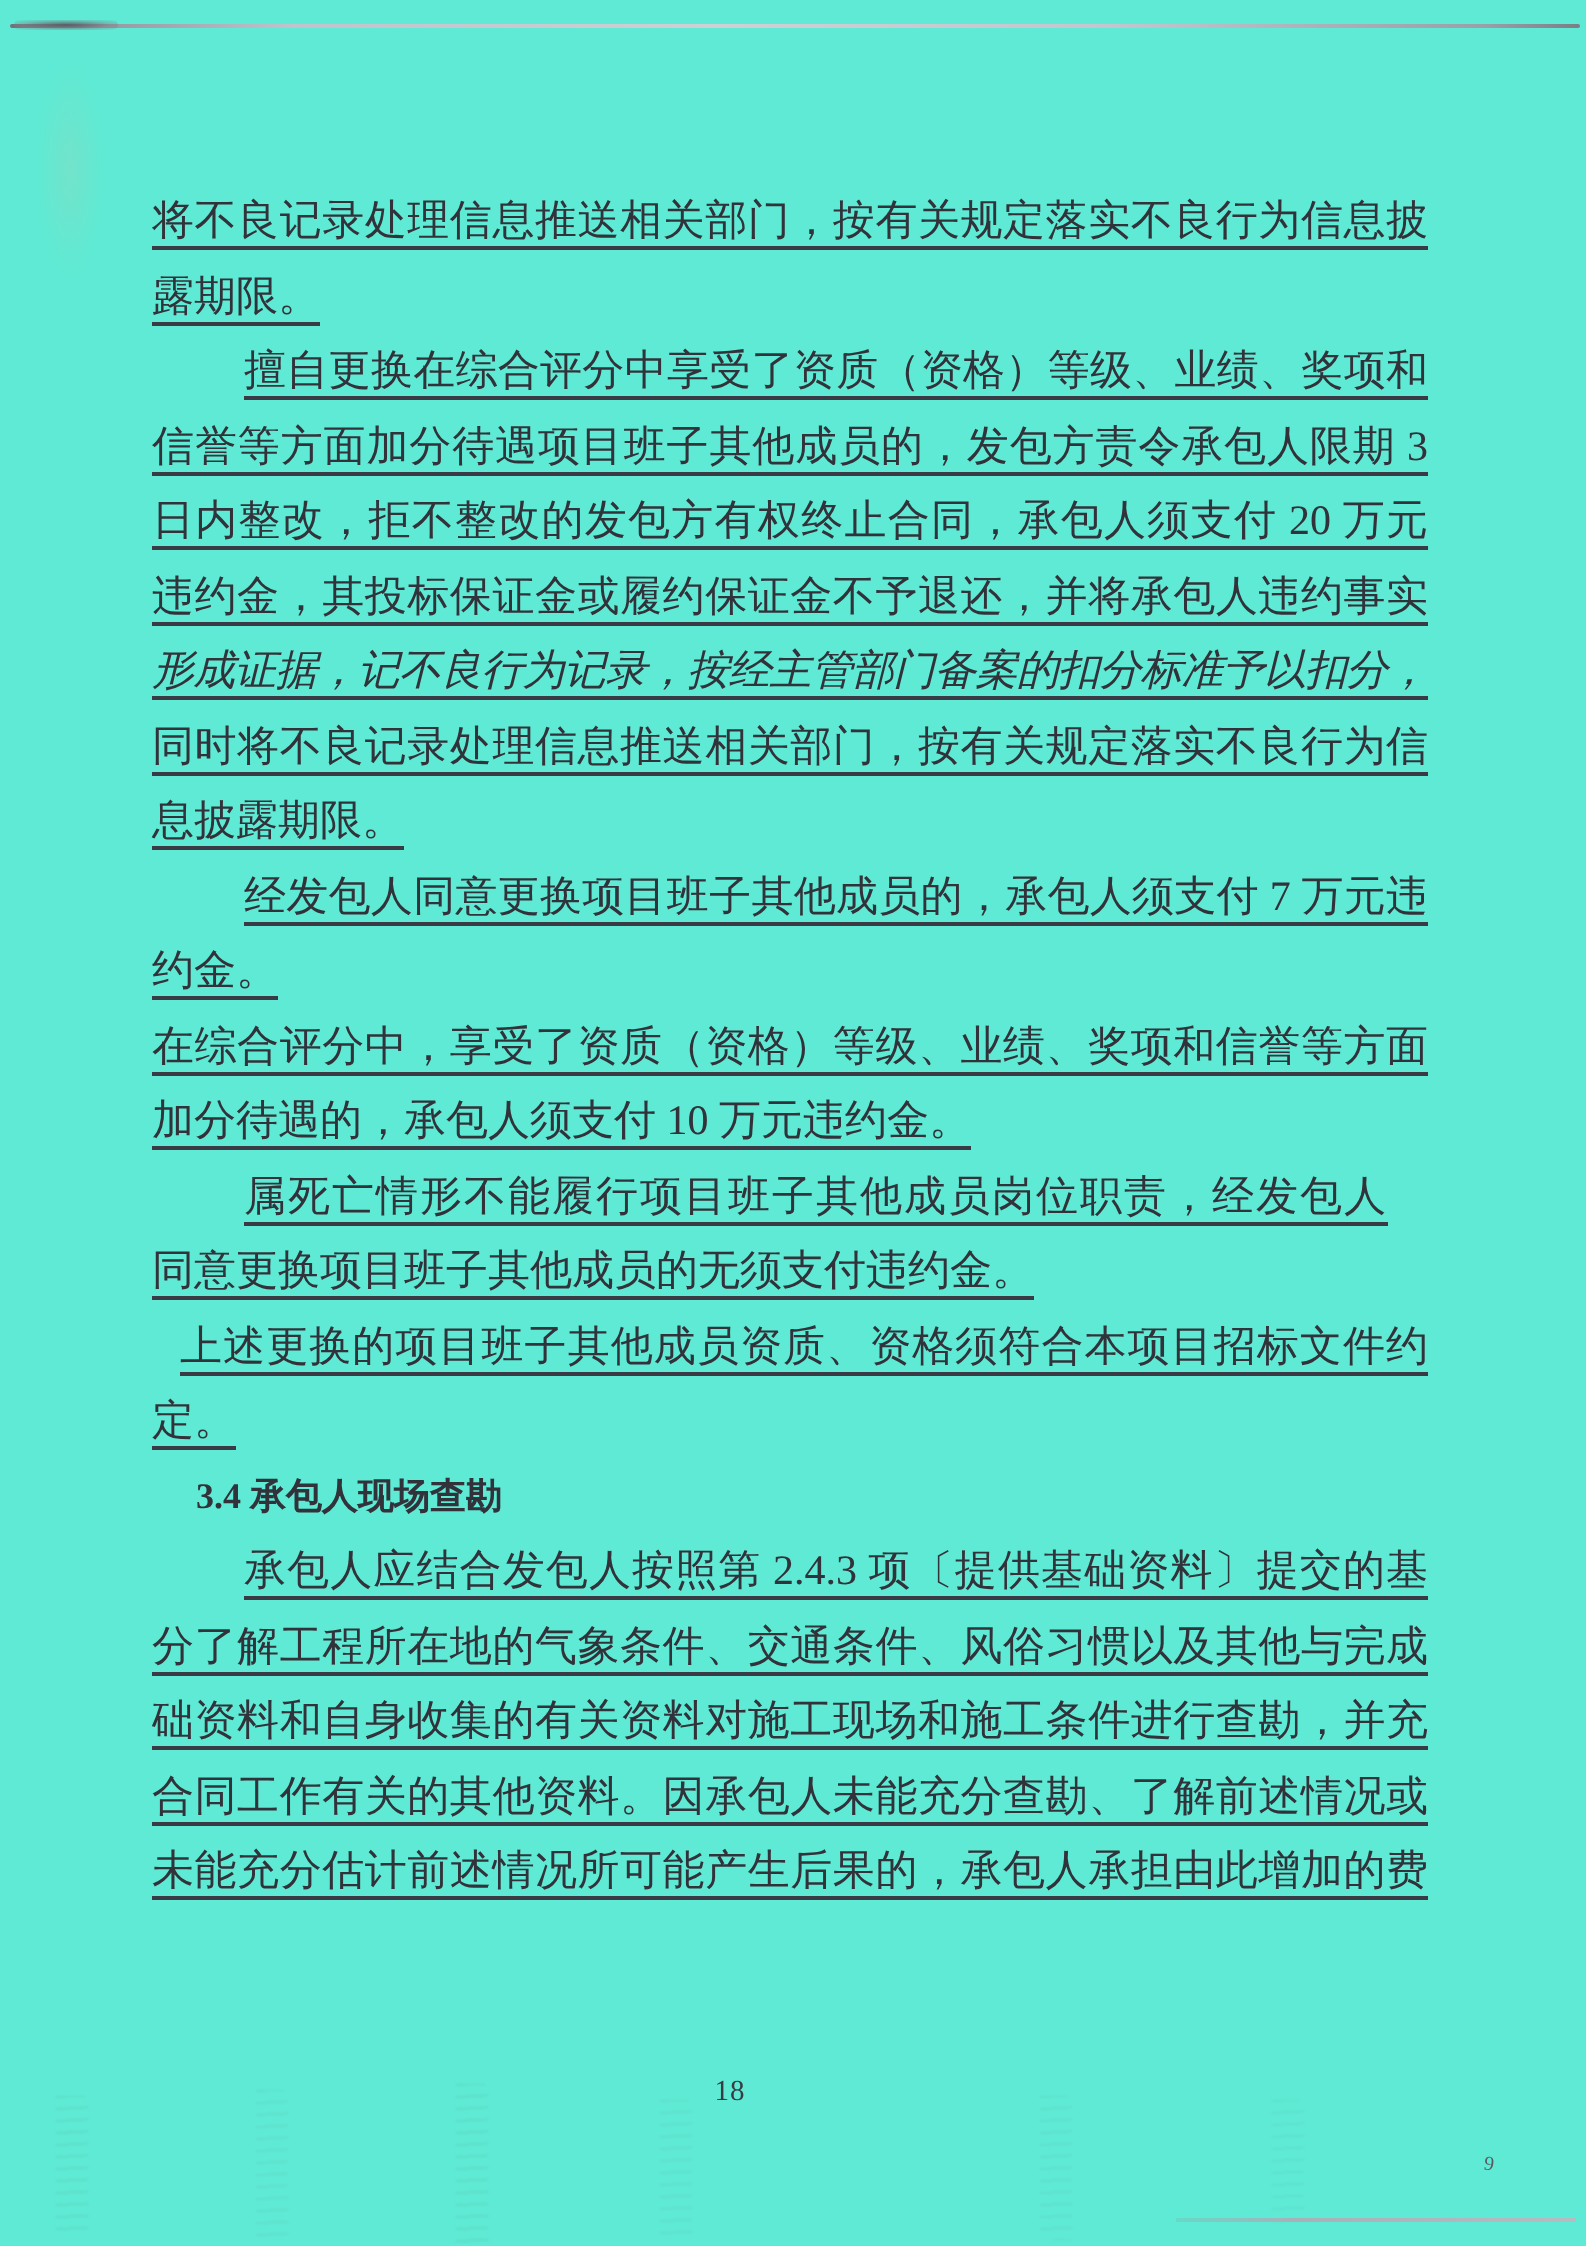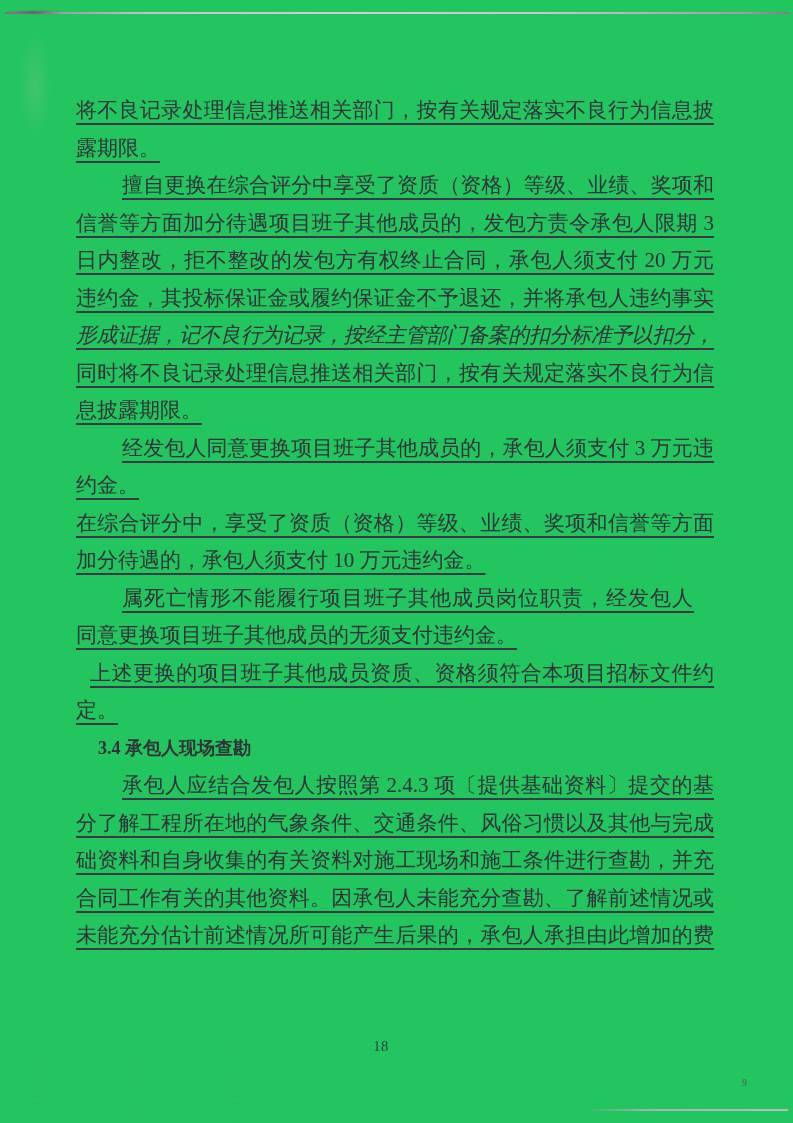--- a/index.html
+++ b/index.html
@@ -5,21 +5,21 @@
   * { margin: 0; padding: 0; box-sizing: border-box; }
   html, body { width: 793px; height: 1123px; }
   body {
     font-family: "Liberation Serif", "DejaVu Serif", serif;
     background: #e8e8e8;
   }
   .page {
     position: relative;
     width: 793px;
     height: 1123px;
-    background: #22c55e;
+    background: #5eead4;
     overflow: hidden;
     color: #32323a;
   }
   
   .scan-line-top {
     position: absolute;
     left: 5px; right: 3px; top: 12px;
     height: 2px;
     background: linear-gradient(to right,
       #6e7278 0%, #8d939b 4%, #c0c4ca 18%, #cdd0d5 45%,
@@ -80,21 +80,21 @@
   .jt { text-align: justify; text-align-last: justify; white-space: normal; }
   .in2 { padding-left: 46px; }
   .in1 { padding-left: 14px; }
   .inh { padding-left: 22px; }
   .b { font-weight: bold; font-size: 18px; }
   .ls1 { letter-spacing: 1px; }
   .lsn { letter-spacing: -0.6px; font-style: italic; }
 
   .page-number {
     position: absolute;
-    left: 356px; top: 1038px;
+    left: 340px; top: 1038px;
     width: 50px;
     text-align: center;
     font-size: 14.5px;
     color: #3a3a42;
     letter-spacing: .5px;
   }
   .stray-mark {
     position: absolute;
     left: 742px; top: 1077px;
     font-size: 10px;
@@ -114,21 +114,21 @@
   <div class="content">
     <div class="l u jt">将不良记录处理信息推送相关部门，按有关规定落实不良行为信息披</div>
     <div class="l u">露期限。</div>
     <div class="l u jt in2">擅自更换在综合评分中享受了资质（资格）等级、业绩、奖项和</div>
     <div class="l u jt">信誉等方面加分待遇项目班子其他成员的，发包方责令承包人限期 3</div>
     <div class="l u jt">日内整改，拒不整改的发包方有权终止合同，承包人须支付 20 万元</div>
     <div class="l u jt">违约金，其投标保证金或履约保证金不予退还，并将承包人违约事实</div>
     <div class="l u jt lsn">形成证据，记不良行为记录，按经主管部门备案的扣分标准予以扣分，</div>
     <div class="l u jt">同时将不良记录处理信息推送相关部门，按有关规定落实不良行为信</div>
     <div class="l u">息披露期限。</div>
-    <div class="l u jt in2">经发包人同意更换项目班子其他成员的，承包人须支付 3 万元违</div>
+    <div class="l u jt in2">经发包人同意更换项目班子其他成员的，承包人须支付 7 万元违</div>
     <div class="l u">约金。</div>
     <div class="l u jt">在综合评分中，享受了资质（资格）等级、业绩、奖项和信誉等方面</div>
     <div class="l u">加分待遇的，承包人须支付 10 万元违约金。</div>
     <div class="l u in2 ls1">属死亡情形不能履行项目班子其他成员岗位职责，经发包人</div>
     <div class="l u">同意更换项目班子其他成员的无须支付违约金。</div>
     <div class="l u jt in1">上述更换的项目班子其他成员资质、资格须符合本项目招标文件约</div>
     <div class="l u">定。</div>
     <div class="l b inh">3.4 承包人现场查勘</div>
     <div class="l u jt in2">承包人应结合发包人按照第 2.4.3 项〔提供基础资料〕提交的基</div>
     <div class="l u jt">分了解工程所在地的气象条件、交通条件、风俗习惯以及其他与完成</div>

